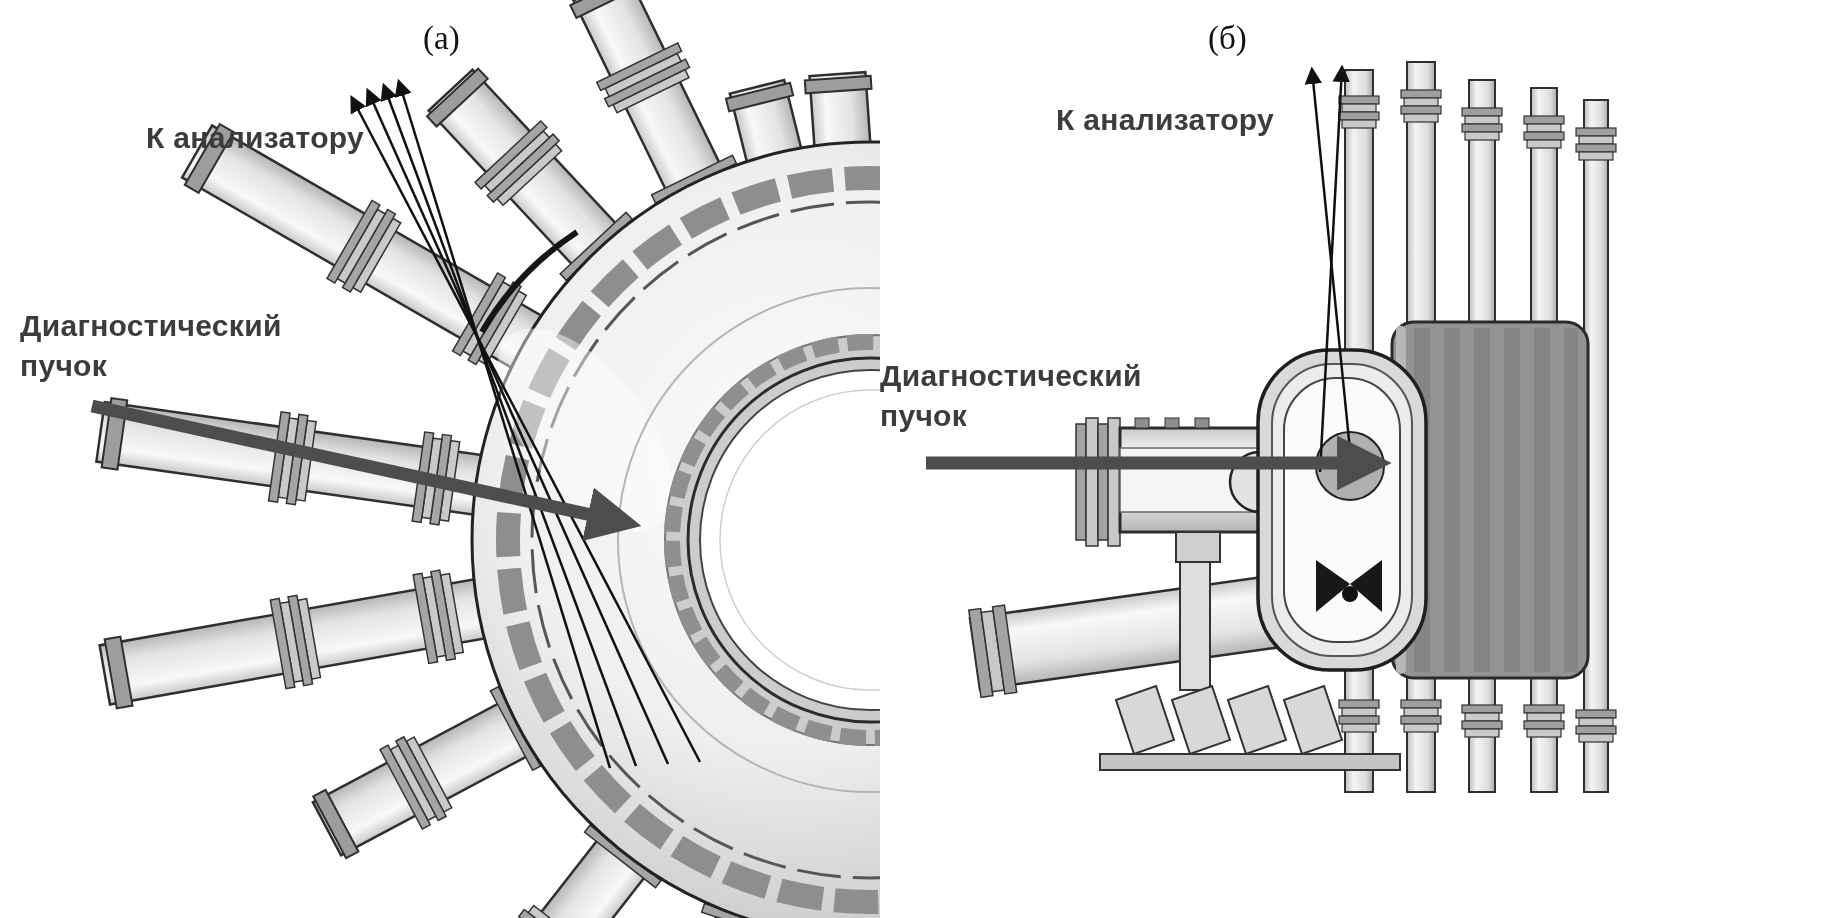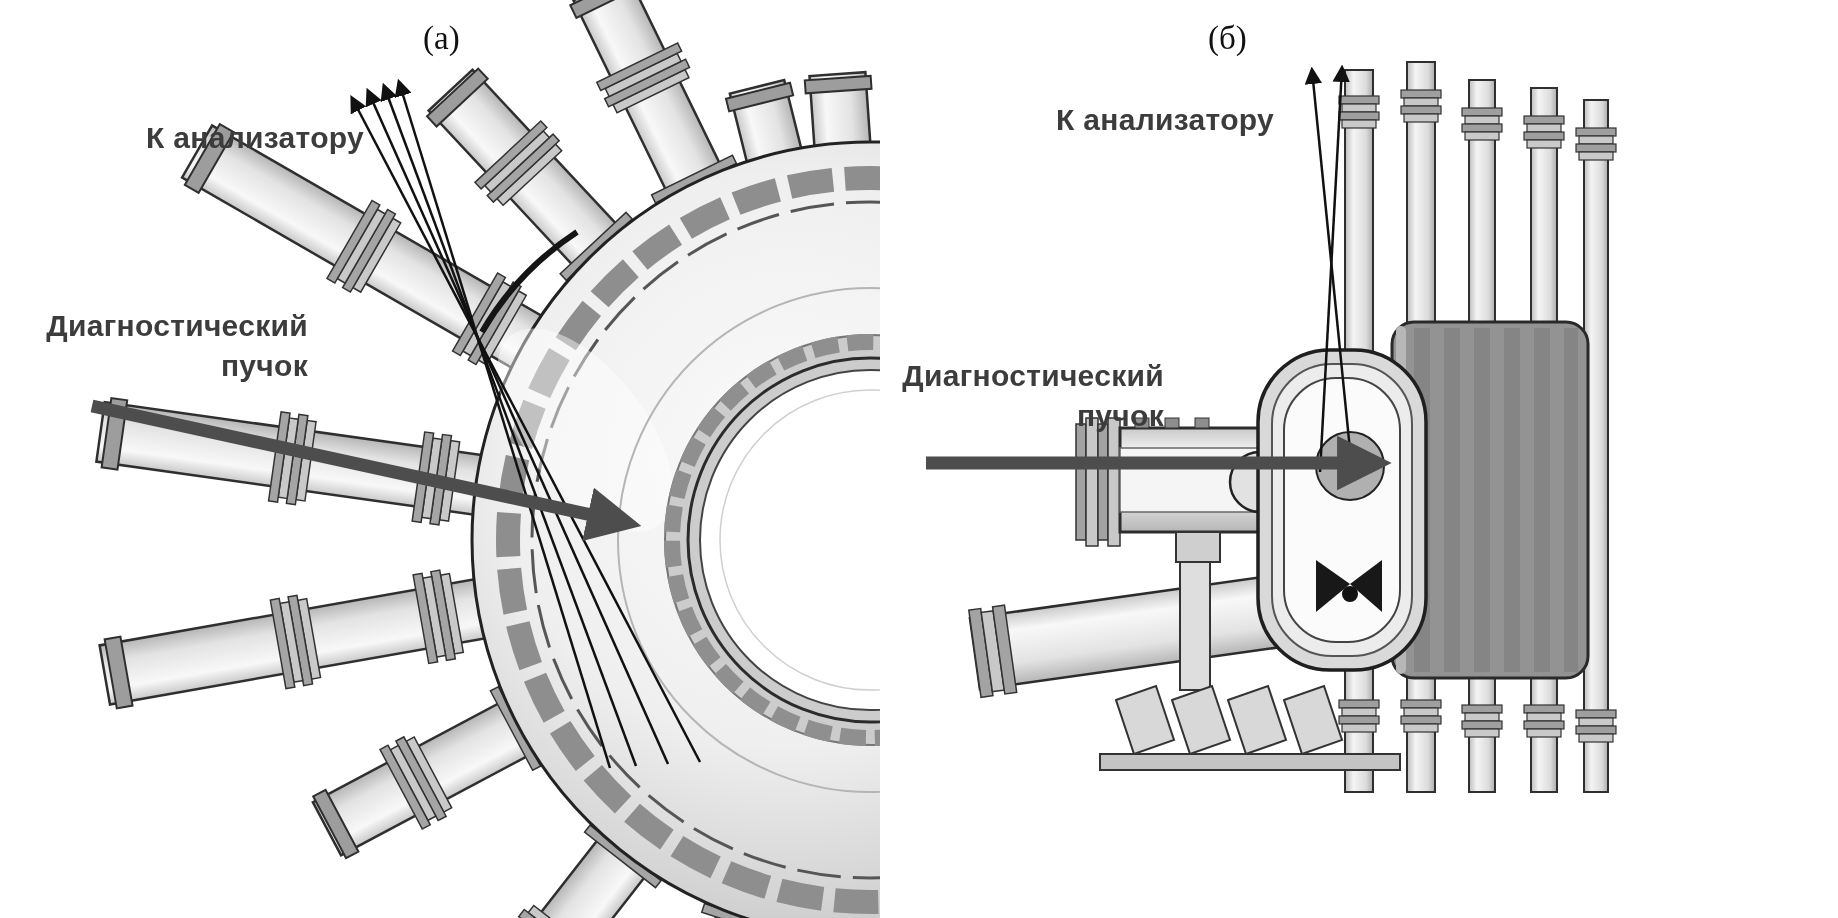--- a/index.html
+++ b/index.html
@@ -28,21 +28,21 @@
     position: absolute;
     font-weight: bold;
     font-size: 30px;
     line-height: 40px;
     color: var(--label-text, #3c3c3c);
     letter-spacing: 0.3px;
     white-space: nowrap;
   }
   #analyzer-a { left: 146px; top: 118px; }
   #analyzer-b { left: 1056px; top: 100px; }
-  .beam-label { text-align: right; white-space: normal; }
+  .beam-label { text-align: left; white-space: normal; }
   #beam-a { left: 20px; top: 306px; width: 288px; }
   #beam-b { left: 880px; top: 356px; width: 284px; }
   .beam-line { stroke: var(--beam-arrow, #4d4d4d); fill: none; }
   .sight { stroke: var(--sight-line, #111111); fill: none; }
 </style>
 </head>
 <body>
 
 <div class="canvas">
 

